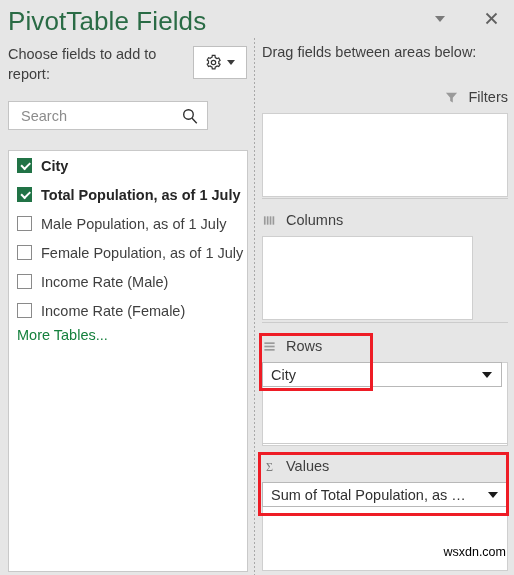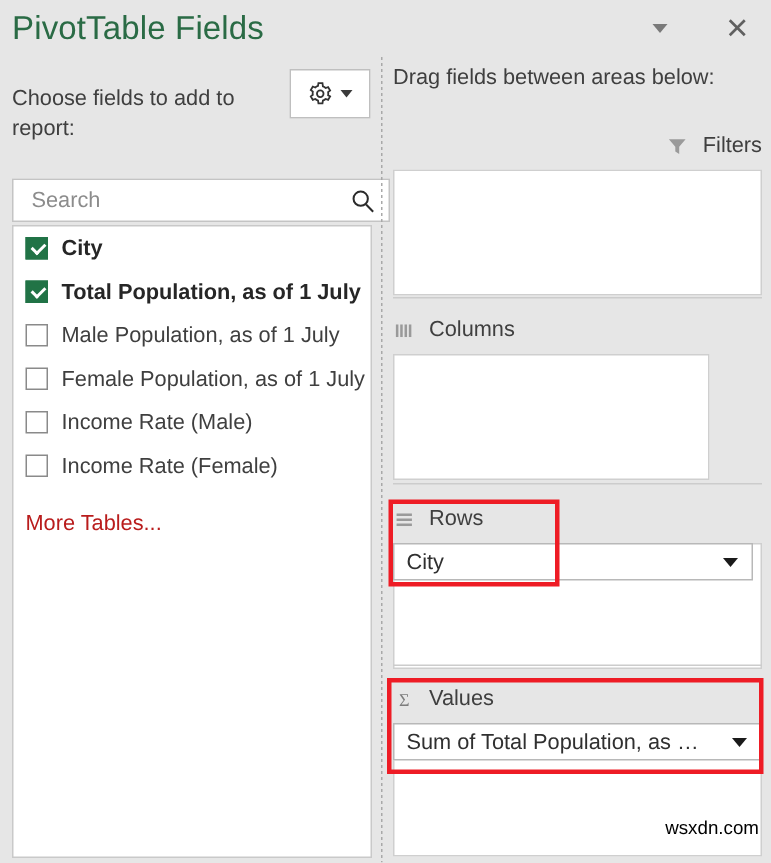--- a/index.html
+++ b/index.html
@@ -14,21 +14,21 @@
     color: #404040;
     overflow: hidden;
     position: relative;
   }
 
   
   #pane-title {
     position: absolute;
     left: 8px;
     top: 6px;
-    font-size: 22px;
+    font-size: 26px;
     color: #2a6b45;
     letter-spacing: 0.1px;
     white-space: nowrap;
   }
   #header-dropdown-btn {
     position: absolute;
     left: 427px;
     top: 8px;
     width: 26px;
     height: 22px;
@@ -67,21 +67,21 @@
     border-left-width: 5px;
     border-right-width: 5px;
     border-top-width: 6px;
     border-top-color: #1a1a1a;
   }
 
   
   #choose-fields-label {
     position: absolute;
     left: 8px;
-    top: 56px;
+    top: 44px;
     width: 170px;
     font-size: 14.5px;
     line-height: 20px;
     color: #3f3f3f;
   }
   #field-options-button {
     position: absolute;
     left: 193px;
     top: 46px;
     width: 52px;
@@ -91,22 +91,22 @@
     display: flex;
     align-items: center;
     justify-content: center;
     gap: 5px;
   }
   #gear-icon svg { display: block; }
 
   #search-box {
     position: absolute;
     left: 8px;
-    top: 119px;
-    width: 252px;
+    top: 101px;
+    width: 200px;
     height: 29px;
     background: #ffffff;
     border: 1px solid #c4c4c4;
     box-sizing: border-box;
   }
   #search-input {
     position: absolute;
     left: 12px;
     top: 6px;
     font-size: 14.5px;
@@ -165,23 +165,23 @@
     font-size: 14.5px;
     color: #3f3f3f;
     white-space: nowrap;
   }
   .field-row.selected .field-label {
     font-weight: bold;
     color: #262626;
   }
   #more-tables-link {
     padding-left: 8px;
-    margin-top: 16px;
-    font-size: 14.5px;
-    color: #b91c1c;
+    margin-top: 2px;
+    font-size: 14.5px;
+    color: #15803d;
   }
 
   
   #pane-divider {
     position: absolute;
     left: 254px;
     top: 38px;
     width: 1px;
     height: 537px;
     background-image: linear-gradient(to bottom, #a9a9a9 0px, #a9a9a9 2px, transparent 2px, transparent 4px);

